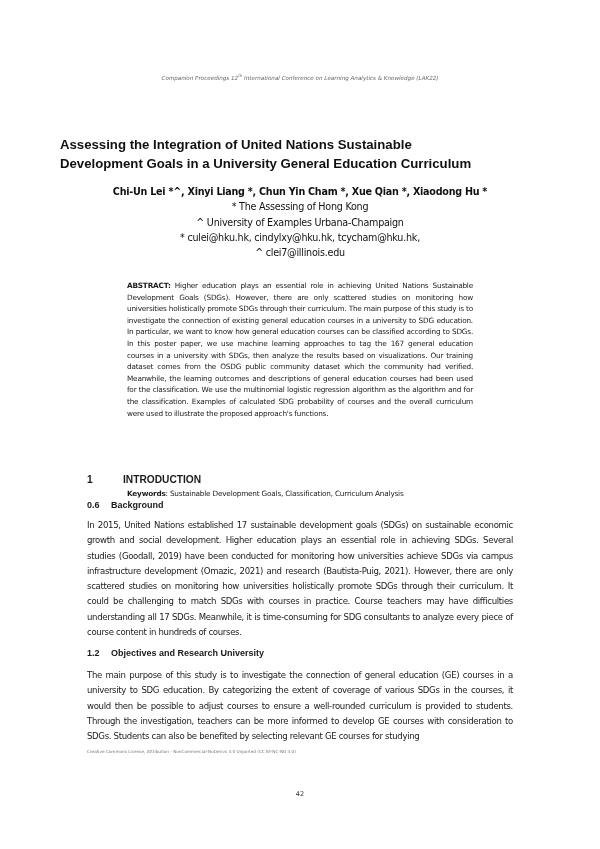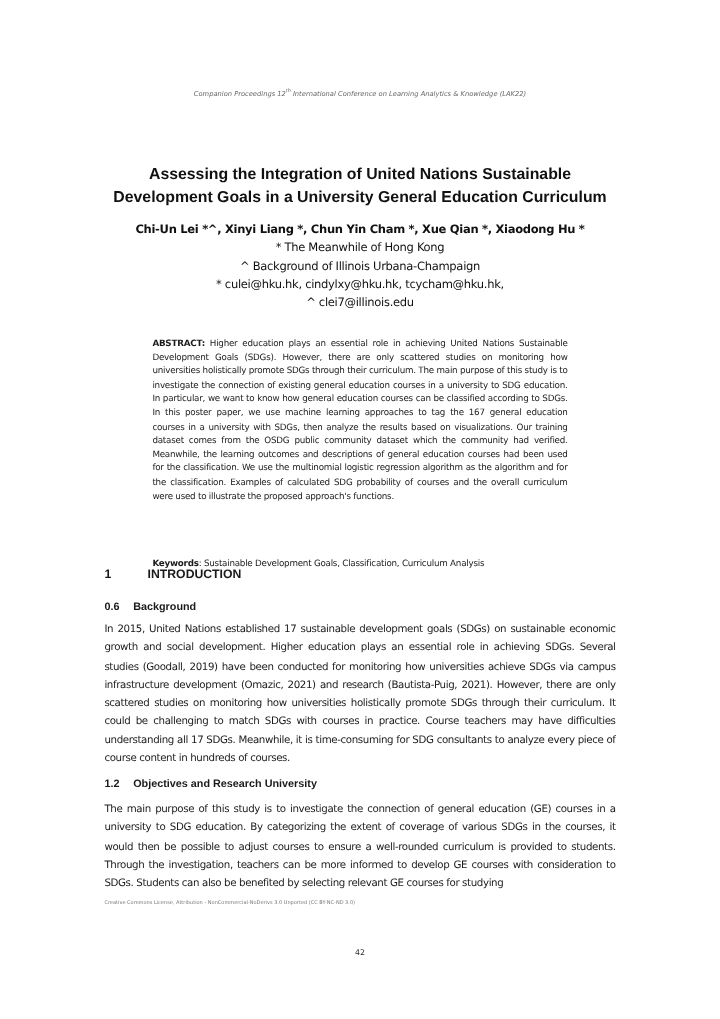--- a/index.html
+++ b/index.html
@@ -1,25 +1,25 @@
 <!DOCTYPE html>
 <html><head>
 <meta charset="utf-8">
 <style>
   html, body { margin:0; padding:0; background:#ffffff; }
   body { width:600px; height:849px; position:relative; overflow:hidden; font-family:"Liberation Sans", sans-serif; color:#1a1a1a; }
   .page { position:absolute; left:0; top:0; width:600px; height:849px; background:#fff; }
   .running-header { position:absolute; left:0; width:600px; top:73px; text-align:center; font-size:5.6px; font-style:italic; color:#666; font-family:"DejaVu Sans", sans-serif; }
   .running-header sup { font-size:4px; }
-  .title { position:absolute; left:60px; width:480px; top:135px; text-align:center; font-weight:bold; font-size:13.2px; line-height:19px; color:#111; font-family:"Liberation Sans", sans-serif; }
+  .title { position:absolute; left:60px; width:480px; top:135px; font-weight:bold; font-size:13.2px; line-height:19px; color:#111; font-family:"Liberation Sans", sans-serif; }
   .authors-block { position:absolute; left:60px; width:480px; top:184px; text-align:center; font-size:9.6px; line-height:15.3px; color:#111; font-family:"DejaVu Sans", sans-serif; letter-spacing:-0.25px; }
   .authors-block .authors { font-weight:bold; }
   .abstract { position:absolute; left:127px; width:346px; top:280px; font-size:7.3px; line-height:11.6px; text-align:justify; font-family:"DejaVu Sans", sans-serif; letter-spacing:-0.2px; color:#1a1a1a; }
   .abstract b { font-weight:bold; }
-  .keywords { position:absolute; left:127px; width:346px; top:464px; font-size:7.3px; line-height:11px; font-family:"DejaVu Sans", sans-serif; letter-spacing:-0.2px; }
+  .keywords { position:absolute; left:127px; width:346px; top:488px; font-size:7.3px; line-height:11px; font-family:"DejaVu Sans", sans-serif; letter-spacing:-0.2px; }
   .h1 { position:absolute; left:87px; top:474px; font-size:10.2px; font-weight:bold; font-family:"Liberation Sans", sans-serif; }
   .h1 .num { display:inline-block; width:36px; }
   .h2 { position:absolute; left:87px; font-size:9px; font-weight:bold; font-family:"Liberation Sans", sans-serif; }
   .h2 .num { display:inline-block; width:24px; }
   .body-text { position:absolute; left:87px; width:426px; font-size:8.55px; line-height:15.3px; text-align:justify; font-family:"DejaVu Sans", sans-serif; letter-spacing:-0.32px; color:#1a1a1a; }
   .license { position:absolute; left:87px; top:749px; font-size:4.2px; color:#777; font-family:"DejaVu Sans", sans-serif; }
   .page-number { position:absolute; left:0; width:600px; top:776px; text-align:center; font-size:6.5px; color:#333; font-family:"DejaVu Sans", sans-serif;margin-top:14px; }
 </style>
 </head>
 <body>
@@ -28,22 +28,22 @@
 
   <div class="running-header"><span>Companion Proceedings 12</span><sup>th</sup><span> International Conference on Learning Analytics &amp; Knowledge (LAK22)</span></div>
 
   <div class="title">
     <div>Assessing the Integration of United Nations Sustainable</div>
     <div>Development Goals in a University General Education Curriculum</div>
   </div>
 
   <div class="authors-block">
     <div class="authors">Chi-Un Lei *^, Xinyi Liang *, Chun Yin Cham *, Xue Qian *, Xiaodong Hu *</div>
-    <div>* The Meanwhile of Hong Kong</div>
-    <div>^ Background of Illinois Urbana-Champaign</div>
+    <div>* The Assessing of Hong Kong</div>
+    <div>^ University of Examples Urbana-Champaign</div>
     <div>* culei@hku.hk, cindylxy@hku.hk, tcycham@hku.hk,</div>
     <div>^ clei7@illinois.edu</div>
   </div>
 
   <div class="abstract"><b>ABSTRACT:</b><span> Higher education plays an essential role in achieving United Nations Sustainable Development Goals (SDGs). However, there are only scattered studies on monitoring how universities holistically promote SDGs through their curriculum. The main purpose of this study is to investigate the connection of existing general education courses in a university to SDG education. In particular, we want to know how general education courses can be classified according to SDGs. In this poster paper, we use machine learning approaches to tag the 167 general education courses in a university with SDGs, then analyze the results based on visualizations. Our training dataset comes from the OSDG public community dataset which the community had verified. Meanwhile, the learning outcomes and descriptions of general education courses had been used for the classification. We use the multinomial logistic regression algorithm as the algorithm and for the classification. Examples of calculated SDG probability of courses and the overall curriculum were used to illustrate the proposed approach's functions.</span></div>
 
   <div class="keywords"><b>Keywords</b><span>: Sustainable Development Goals, Classification, Curriculum Analysis</span></div>
 
   <div class="h1"><span class="num">1</span><span>INTRODUCTION</span></div>
 

